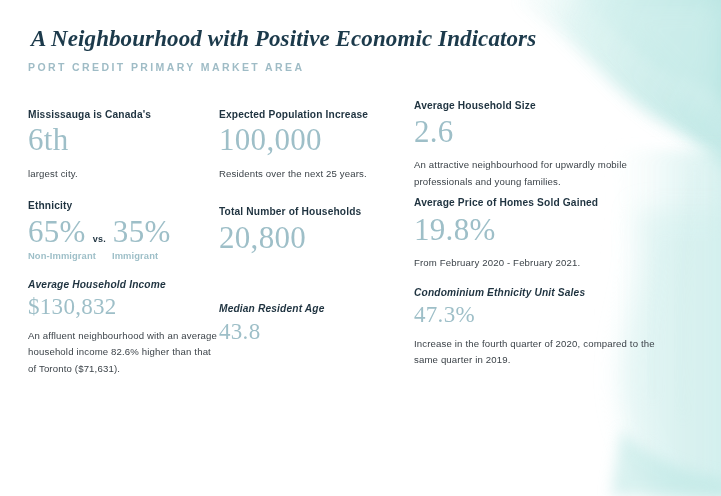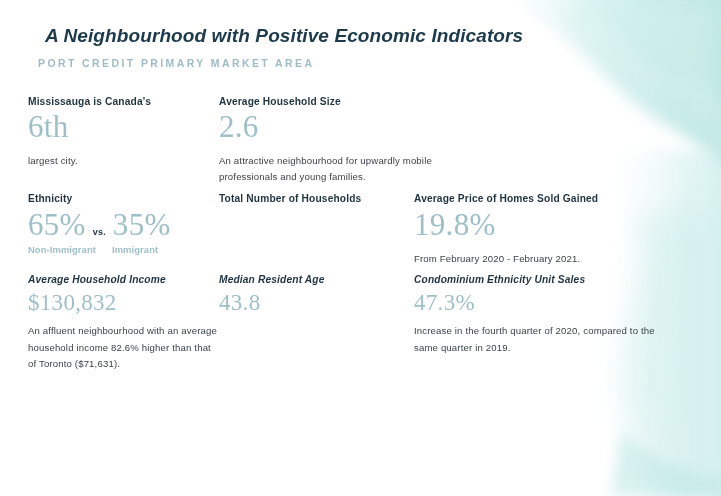--- a/index.html
+++ b/index.html
@@ -34,42 +34,43 @@
     height: 496px;
     box-sizing: border-box;
     padding: 26px 18px 0 28px;
   }
 
   
   .header {
     margin-bottom: 26px;
   }
   .title {
-    font-family: Liberation Sans, sans-serif;
+    font-family: Liberation Serif, serif;
     font-style: italic;
-    font-size: 19px;
+    font-size: 23px;
     line-height: 1.1;
     color: #1c3a4b;
-    margin: 0 0 10px 17px;
+    margin: 0 0 10px 3px;
     letter-spacing: 0.1px;
   }
   .subtitle {
     font-family: "Liberation Sans", sans-serif;
     font-size: 10.5px;
     font-weight: 700;
     letter-spacing: 2.4px;
     color: #9fbcc6;
     text-transform: uppercase;
-    margin: 10px;
+    margin: 0;
   }
 
   
   .stat-row {
     display: flex;
     width: 100%;
+    align-items: center;
   }
   .row-1 { margin-bottom: 6px; }
   .row-2 { margin-bottom: 6px; }
 
   .stat-col {
     box-sizing: border-box;
   }
   .col-a { width: 191px; }
   .col-b { width: 195px; }
   .col-c { width: 265px; }
@@ -192,20 +193,25 @@
   </div>
 
   <div class="stat-row row-1">
 
     <div class="stat-col col-a">
       <p class="stat-label">Mississauga is Canada's</p>
       <p class="stat-value">6th</p>
       <p class="stat-desc">largest city.</p>
     </div>
 
+    <div class="stat-col col-b">
+      <p class="stat-label">Expected Population Increase</p>
+      <p class="stat-value">100,000</p>
+      <p class="stat-desc">Residents over the next 25 years.</p>
+    </div>
 
     <div class="stat-col col-c">
       <p class="stat-label">Average Household Size</p>
       <p class="stat-value">2.6</p>
       <p class="stat-desc">An attractive neighbourhood for upwardly mobile professionals and young families.</p>
     </div>
 
   </div>
 
   <div class="stat-row row-2">
@@ -218,20 +224,21 @@
         <span class="split-pct">35%</span>
       </div>
       <div class="split-labels">
         <span class="split-sublabel">Non-Immigrant</span>
         <span class="split-sublabel second">Immigrant</span>
       </div>
     </div>
 
     <div class="stat-col col-b">
       <p class="stat-label">Total Number of Households</p>
+      <p class="stat-value">20,800</p>
     </div>
 
     <div class="stat-col col-c">
       <p class="stat-label">Average Price of Homes Sold Gained</p>
       <p class="stat-value">19.8%</p>
       <p class="stat-desc">From February 2020 - February 2021.</p>
     </div>
 
   </div>
 

